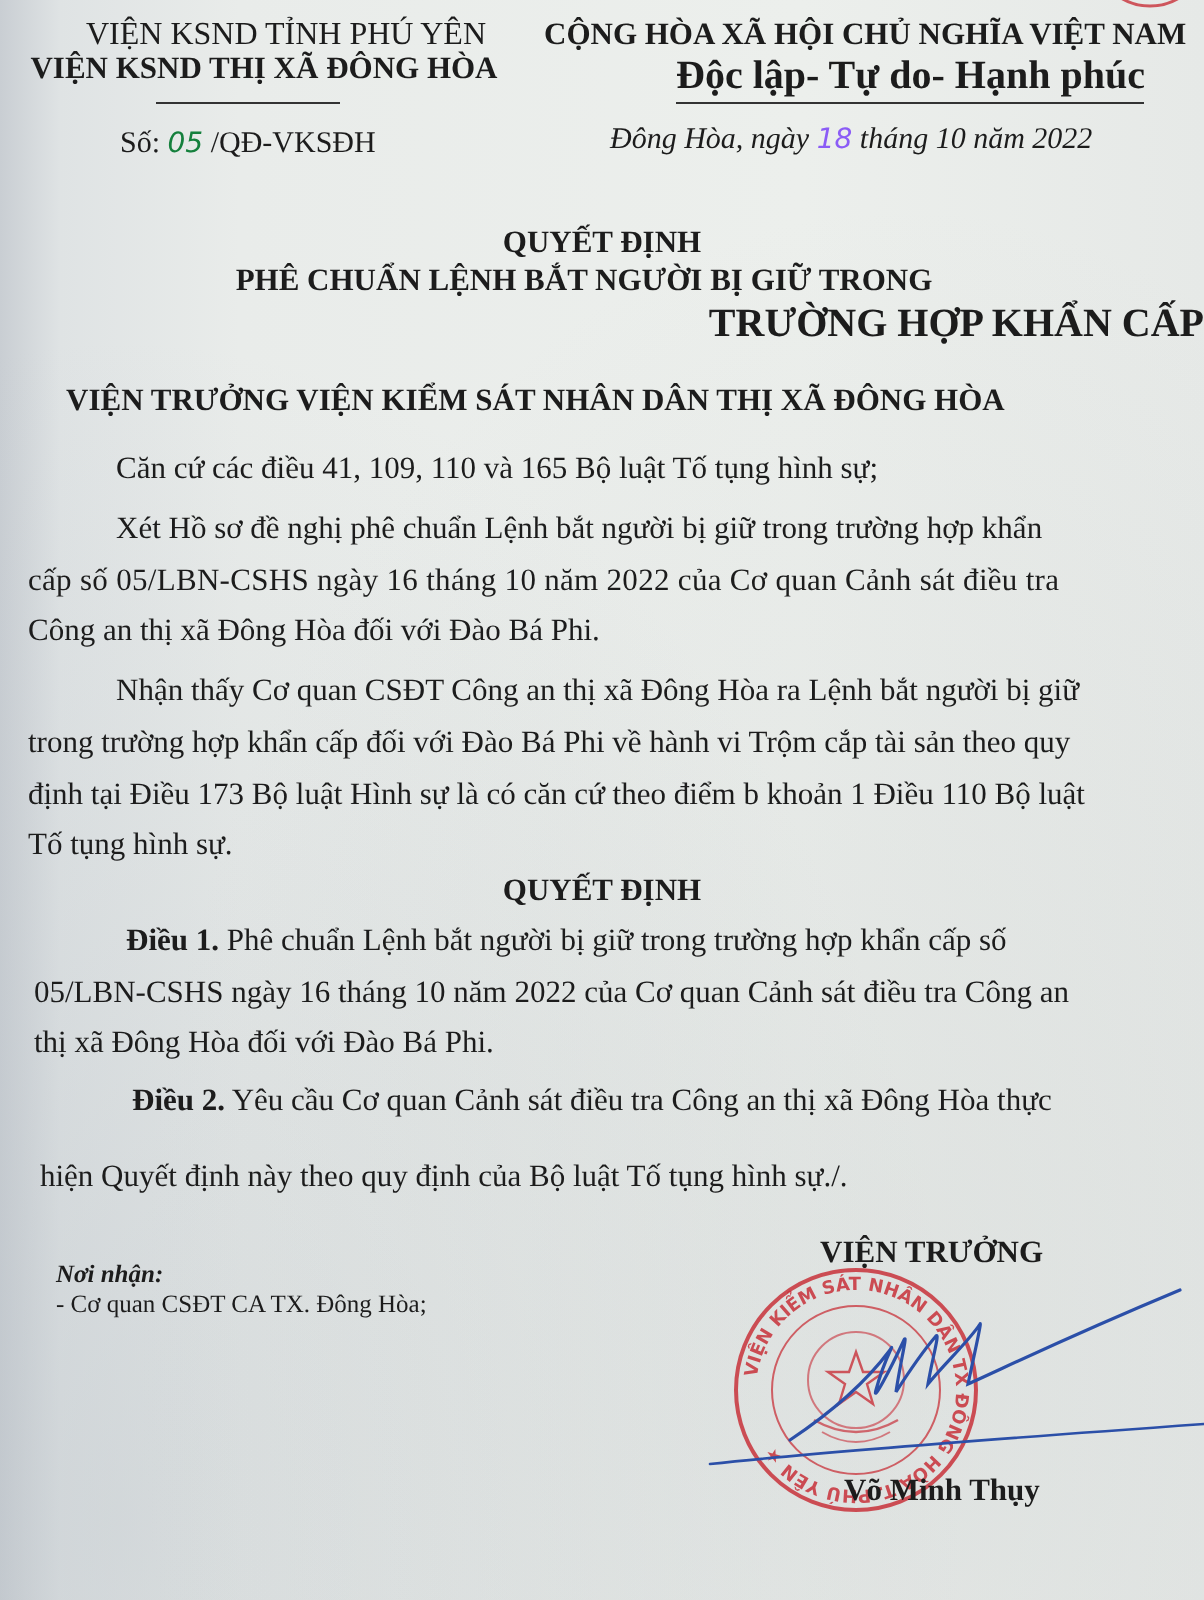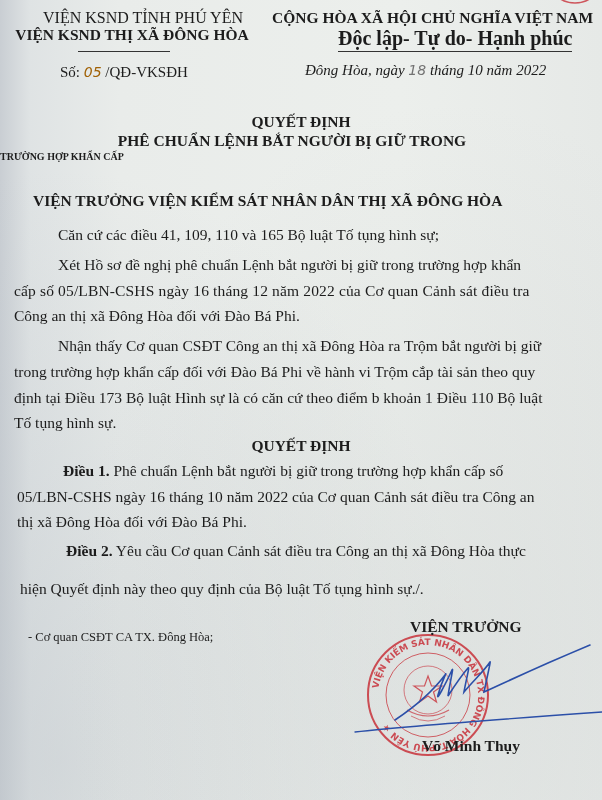--- a/index.html
+++ b/index.html
@@ -15,30 +15,30 @@
                 radial-gradient(ellipse at 10% 95%, rgba(180,188,195,0.35), rgba(0,0,0,0) 55%);
   }
   .abs { position: absolute; white-space: nowrap; }
   .b { font-weight: bold; }
 
   
   .hdr-l1 { left: 28px; top: 9px; width: 230px; font-size: 16px; text-align: center; }
   .hdr-l2 { left: 7px; top: 26px; width: 250px; font-size: 15.5px; font-weight: bold; text-align: center; }
   .hdr-line-l { left: 78px; top: 51px; width: 92px; height: 1px; background: #333; }
   .hdr-so { left: 60px; top: 64px; font-size: 15px; }
-  .hdr-so .hand { color: #a16207; font-style: italic; font-family: "DejaVu Sans", sans-serif; font-size: 14px; }
+  .hdr-so .hand { color: #15803d; font-style: italic; font-family: "DejaVu Sans", sans-serif; font-size: 14px; }
   .hdr-r1 { left: 272px; top: 9px; width: 320px; font-size: 15.5px; font-weight: bold; text-align: right; }
   .hdr-r2 { left: 338px; top: 27px; font-size: 20px; font-weight: bold; border-bottom: 1px solid #333; padding-bottom: 1px; }
   .hdr-date { left: 305px; top: 62px; font-size: 15px; font-style: italic; }
-  .hdr-date .hand { color: #737373; font-family: "DejaVu Sans", sans-serif; font-size: 14px; }
+  .hdr-date .hand { color: #8b5cf6; font-family: "DejaVu Sans", sans-serif; font-size: 14px; }
 
   
   .t1 { left: 0; top: 113px; width: 602px; font-size: 15.5px; font-weight: bold; text-align: center; }
   .t2 { left: 0; top: 132px; width: 584px; font-size: 15.5px; font-weight: bold; text-align: center; }
-  .t3 { left: 0; top: 151px; width: 602px; font-size: 10px; font-weight: bold; text-align: left; }
+  .t3 { left: 0; top: 151px; width: 602px; font-size: 20px; font-weight: bold; text-align: right; }
 
   .issuer { left: 33px; top: 192px; font-size: 15.5px; font-weight: bold; }
 
   .p { position: absolute; font-size: 15.5px; white-space: nowrap; }
 
   .qd2 { left: 0; top: 437px; width: 602px; text-align: center; font-size: 15.5px; font-weight: bold; }
 
   .recv { left: 28px; top: 630px; font-size: 12.5px; line-height: 14.5px; }
   .recv .h { font-style: italic; font-weight: bold; }
 
@@ -78,44 +78,45 @@
 
 <div class="abs t1">QUYẾT ĐỊNH</div>
 <div class="abs t2">PHÊ CHUẨN LỆNH BẮT NGƯỜI BỊ GIỮ TRONG</div>
 <div class="abs t3">TRƯỜNG HỢP KHẨN CẤP</div>
 
 <div class="abs issuer">VIỆN TRƯỞNG VIỆN KIỂM SÁT NHÂN DÂN THỊ XÃ ĐÔNG HÒA</div>
 
 <div class="p" style="left:58px; top:226px;">Căn cứ các điều 41, 109, 110 và 165 Bộ luật Tố tụng hình sự;</div>
 
 <div class="p" style="left:58px; top:256px;">Xét Hồ sơ đề nghị phê chuẩn Lệnh bắt người bị giữ trong trường hợp khẩn</div>
-<div class="p" style="left:14px; top:282px; letter-spacing:0.15px;">cấp số 05/LBN-CSHS ngày 16 tháng 12 năm 2022 của Cơ quan Cảnh sát điều tra</div>
+<div class="p" style="left:14px; top:282px; letter-spacing:0.15px;">cấp số 05/LBN-CSHS ngày 16 tháng 10 năm 2022 của Cơ quan Cảnh sát điều tra</div>
 <div class="p" style="left:14px; top:307px;">Công an thị xã Đông Hòa đối với Đào Bá Phi.</div>
 
-<div class="p" style="left:58px; top:337px;">Nhận thấy Cơ quan CSĐT Công an thị xã Đông Hòa ra Trộm bắt người bị giữ</div>
+<div class="p" style="left:58px; top:337px;">Nhận thấy Cơ quan CSĐT Công an thị xã Đông Hòa ra Lệnh bắt người bị giữ</div>
 <div class="p" style="left:14px; top:363px;">trong trường hợp khẩn cấp đối với Đào Bá Phi về hành vi Trộm cắp tài sản theo quy</div>
 <div class="p" style="left:14px; top:389px;">định tại Điều 173 Bộ luật Hình sự là có căn cứ theo điểm b khoản 1 Điều 110 Bộ luật</div>
 <div class="p" style="left:14px; top:414px;">Tố tụng hình sự.</div>
 
 <div class="abs qd2">QUYẾT ĐỊNH</div>
 
 <div class="p" style="left:63px; top:462px;">
   <span class="b">Điều 1.</span>
   <span>Phê chuẩn Lệnh bắt người bị giữ trong trường hợp khẩn cấp số</span>
 </div>
 <div class="p" style="left:17px; top:488px;">05/LBN-CSHS ngày 16 tháng 10 năm 2022 của Cơ quan Cảnh sát điều tra Công an</div>
 <div class="p" style="left:17px; top:513px;">thị xã Đông Hòa đối với Đào Bá Phi.</div>
 
 <div class="p" style="left:66px; top:542px;">
   <span class="b">Điều 2.</span>
   <span>Yêu cầu Cơ quan Cảnh sát điều tra Công an thị xã Đông Hòa thực</span>
 </div>
 <div class="p" style="left:20px; top:568px;margin-top:12px;">hiện Quyết định này theo quy định của Bộ luật Tố tụng hình sự./.</div>
 
 <div class="abs recv">
+  <div class="h">Nơi nhận:</div>
   <div>- Cơ quan CSĐT CA TX. Đông Hòa;</div>
 </div>
 
 <svg class="stamp" viewBox="0 0 130 130">
   <defs>
     <path id="stampArc" d="M 65,65 m -50,0 a 50,50 0 1,1 100,0 a 50,50 0 1,1 -100,0"></path>
   </defs>
   <circle cx="65" cy="65" r="60" fill="none" stroke="#c8313a" stroke-width="2" opacity="0.85"></circle>
   <circle cx="65" cy="65" r="42" fill="none" stroke="#c8313a" stroke-width="1" opacity="0.75"></circle>
   <text font-family="DejaVu Sans, sans-serif" font-size="9" fill="#c8313a" opacity="0.85" font-weight="bold">

